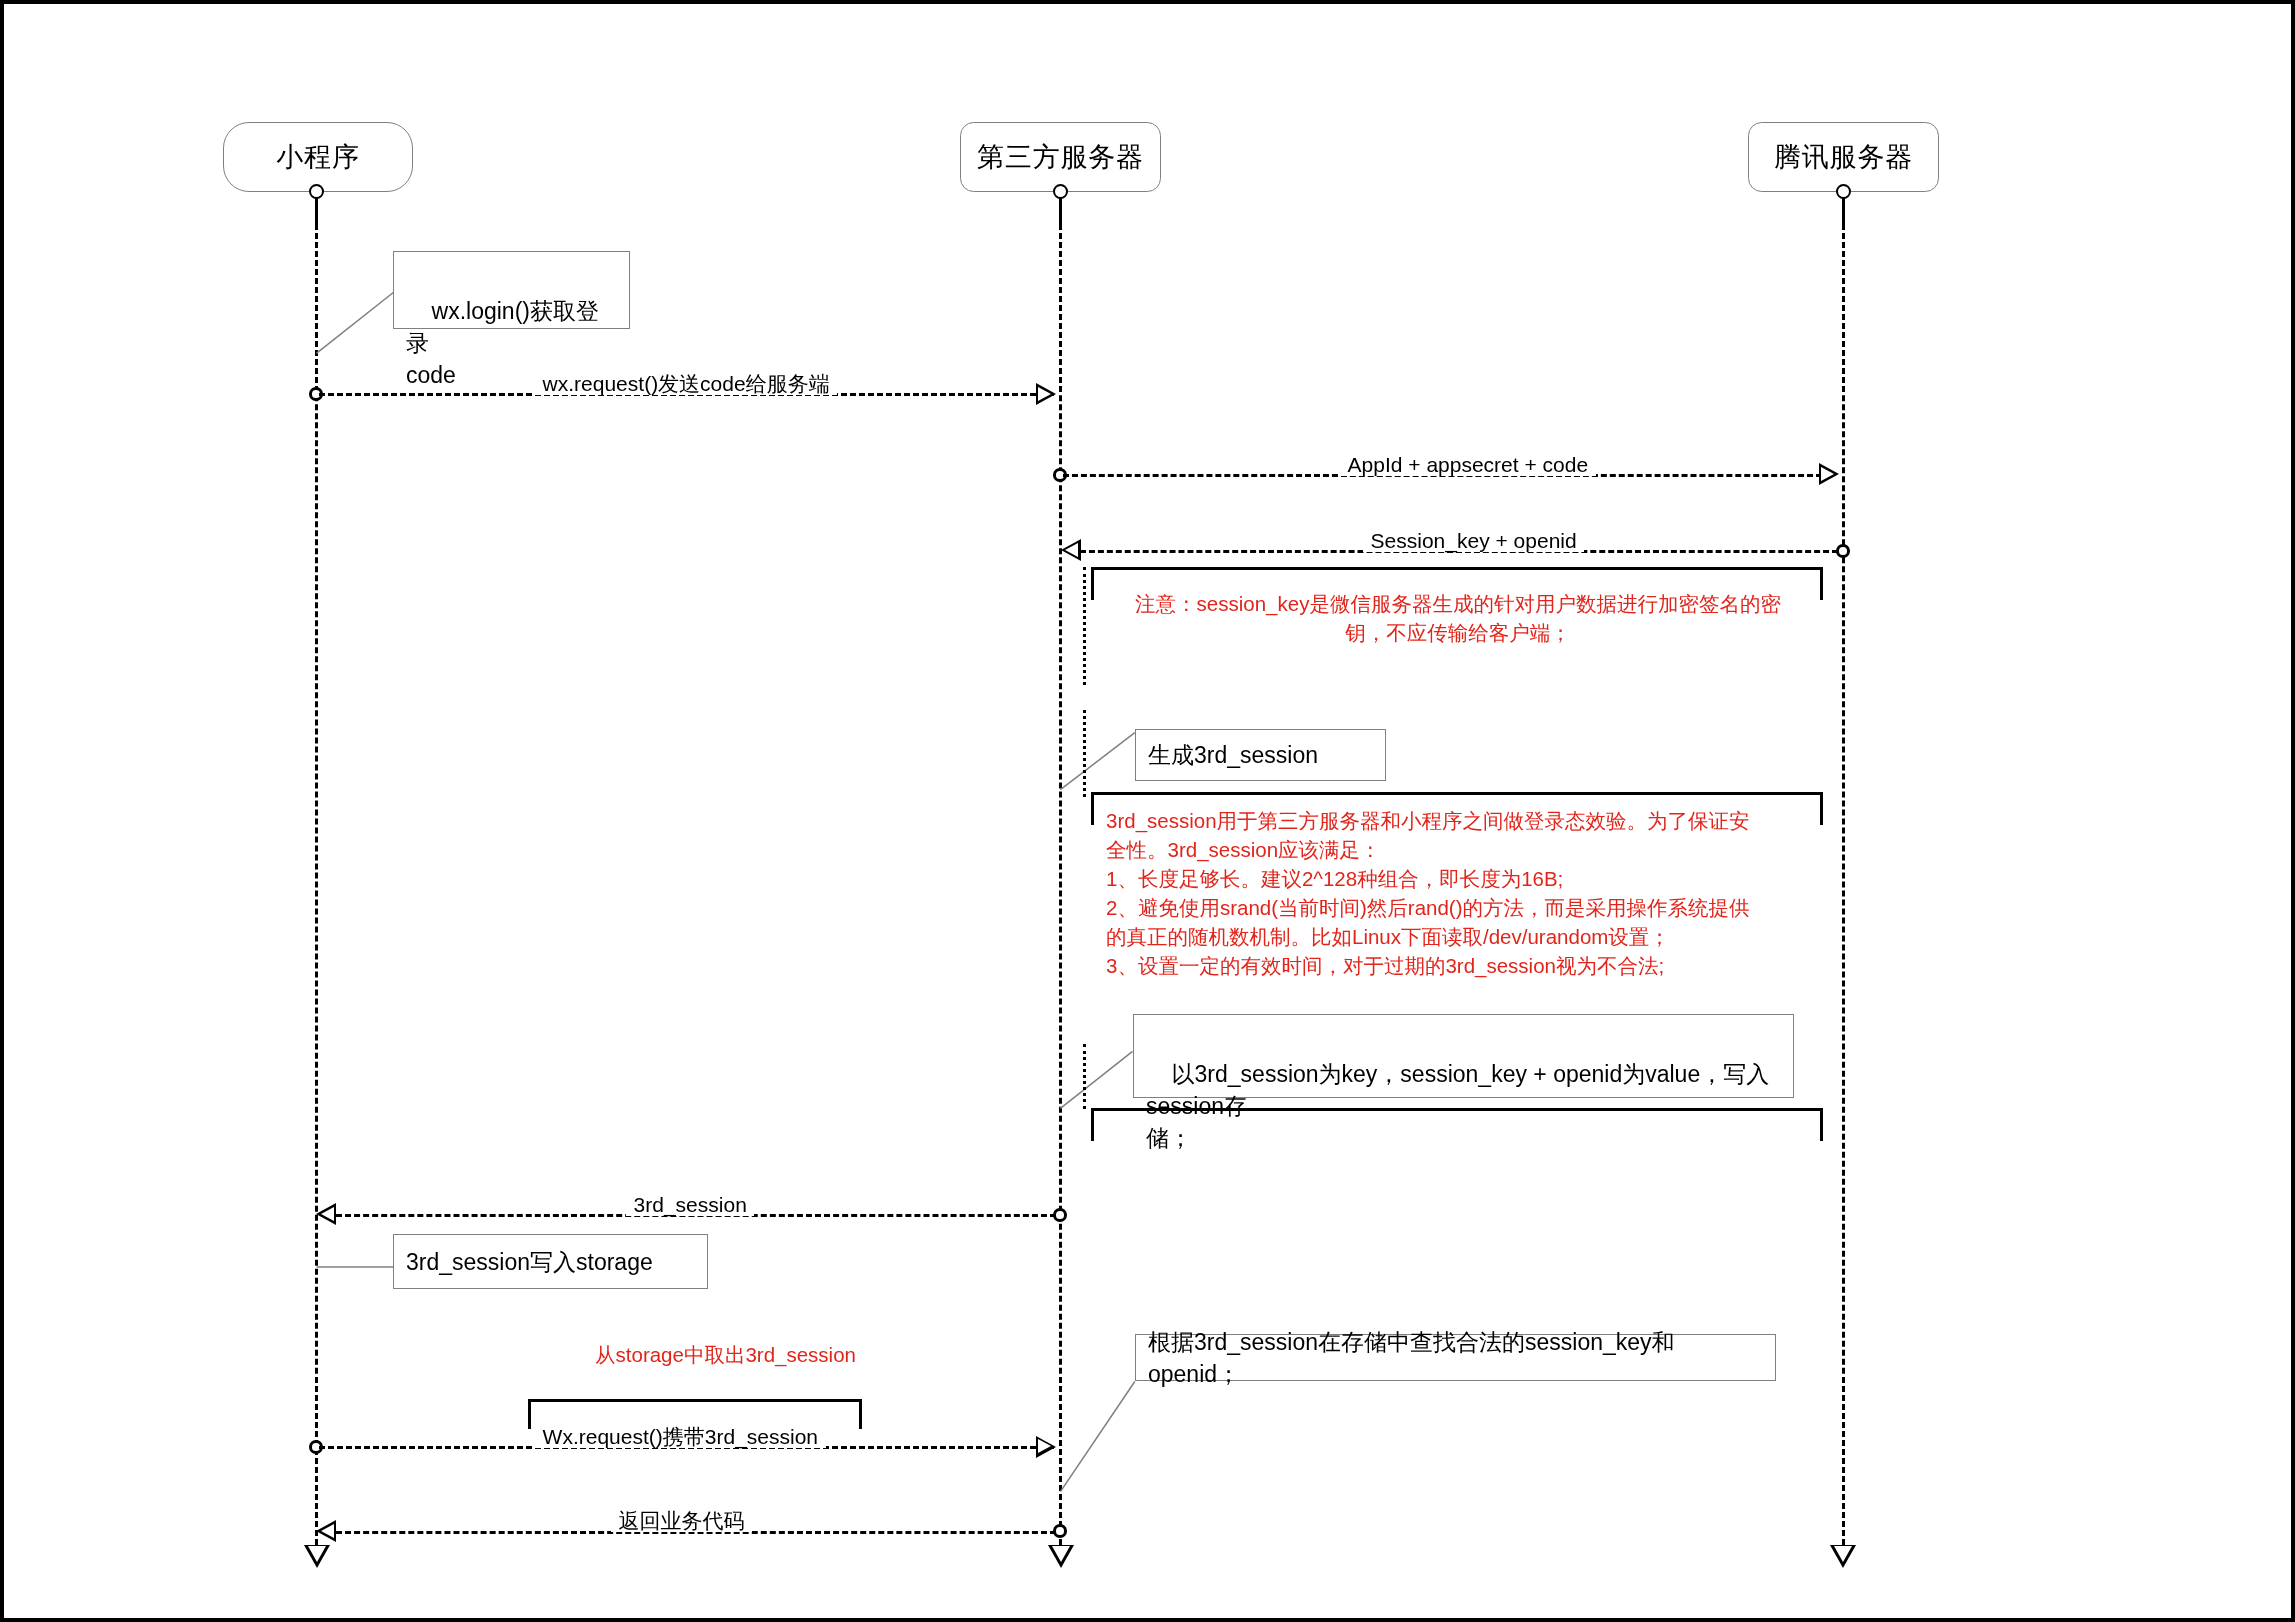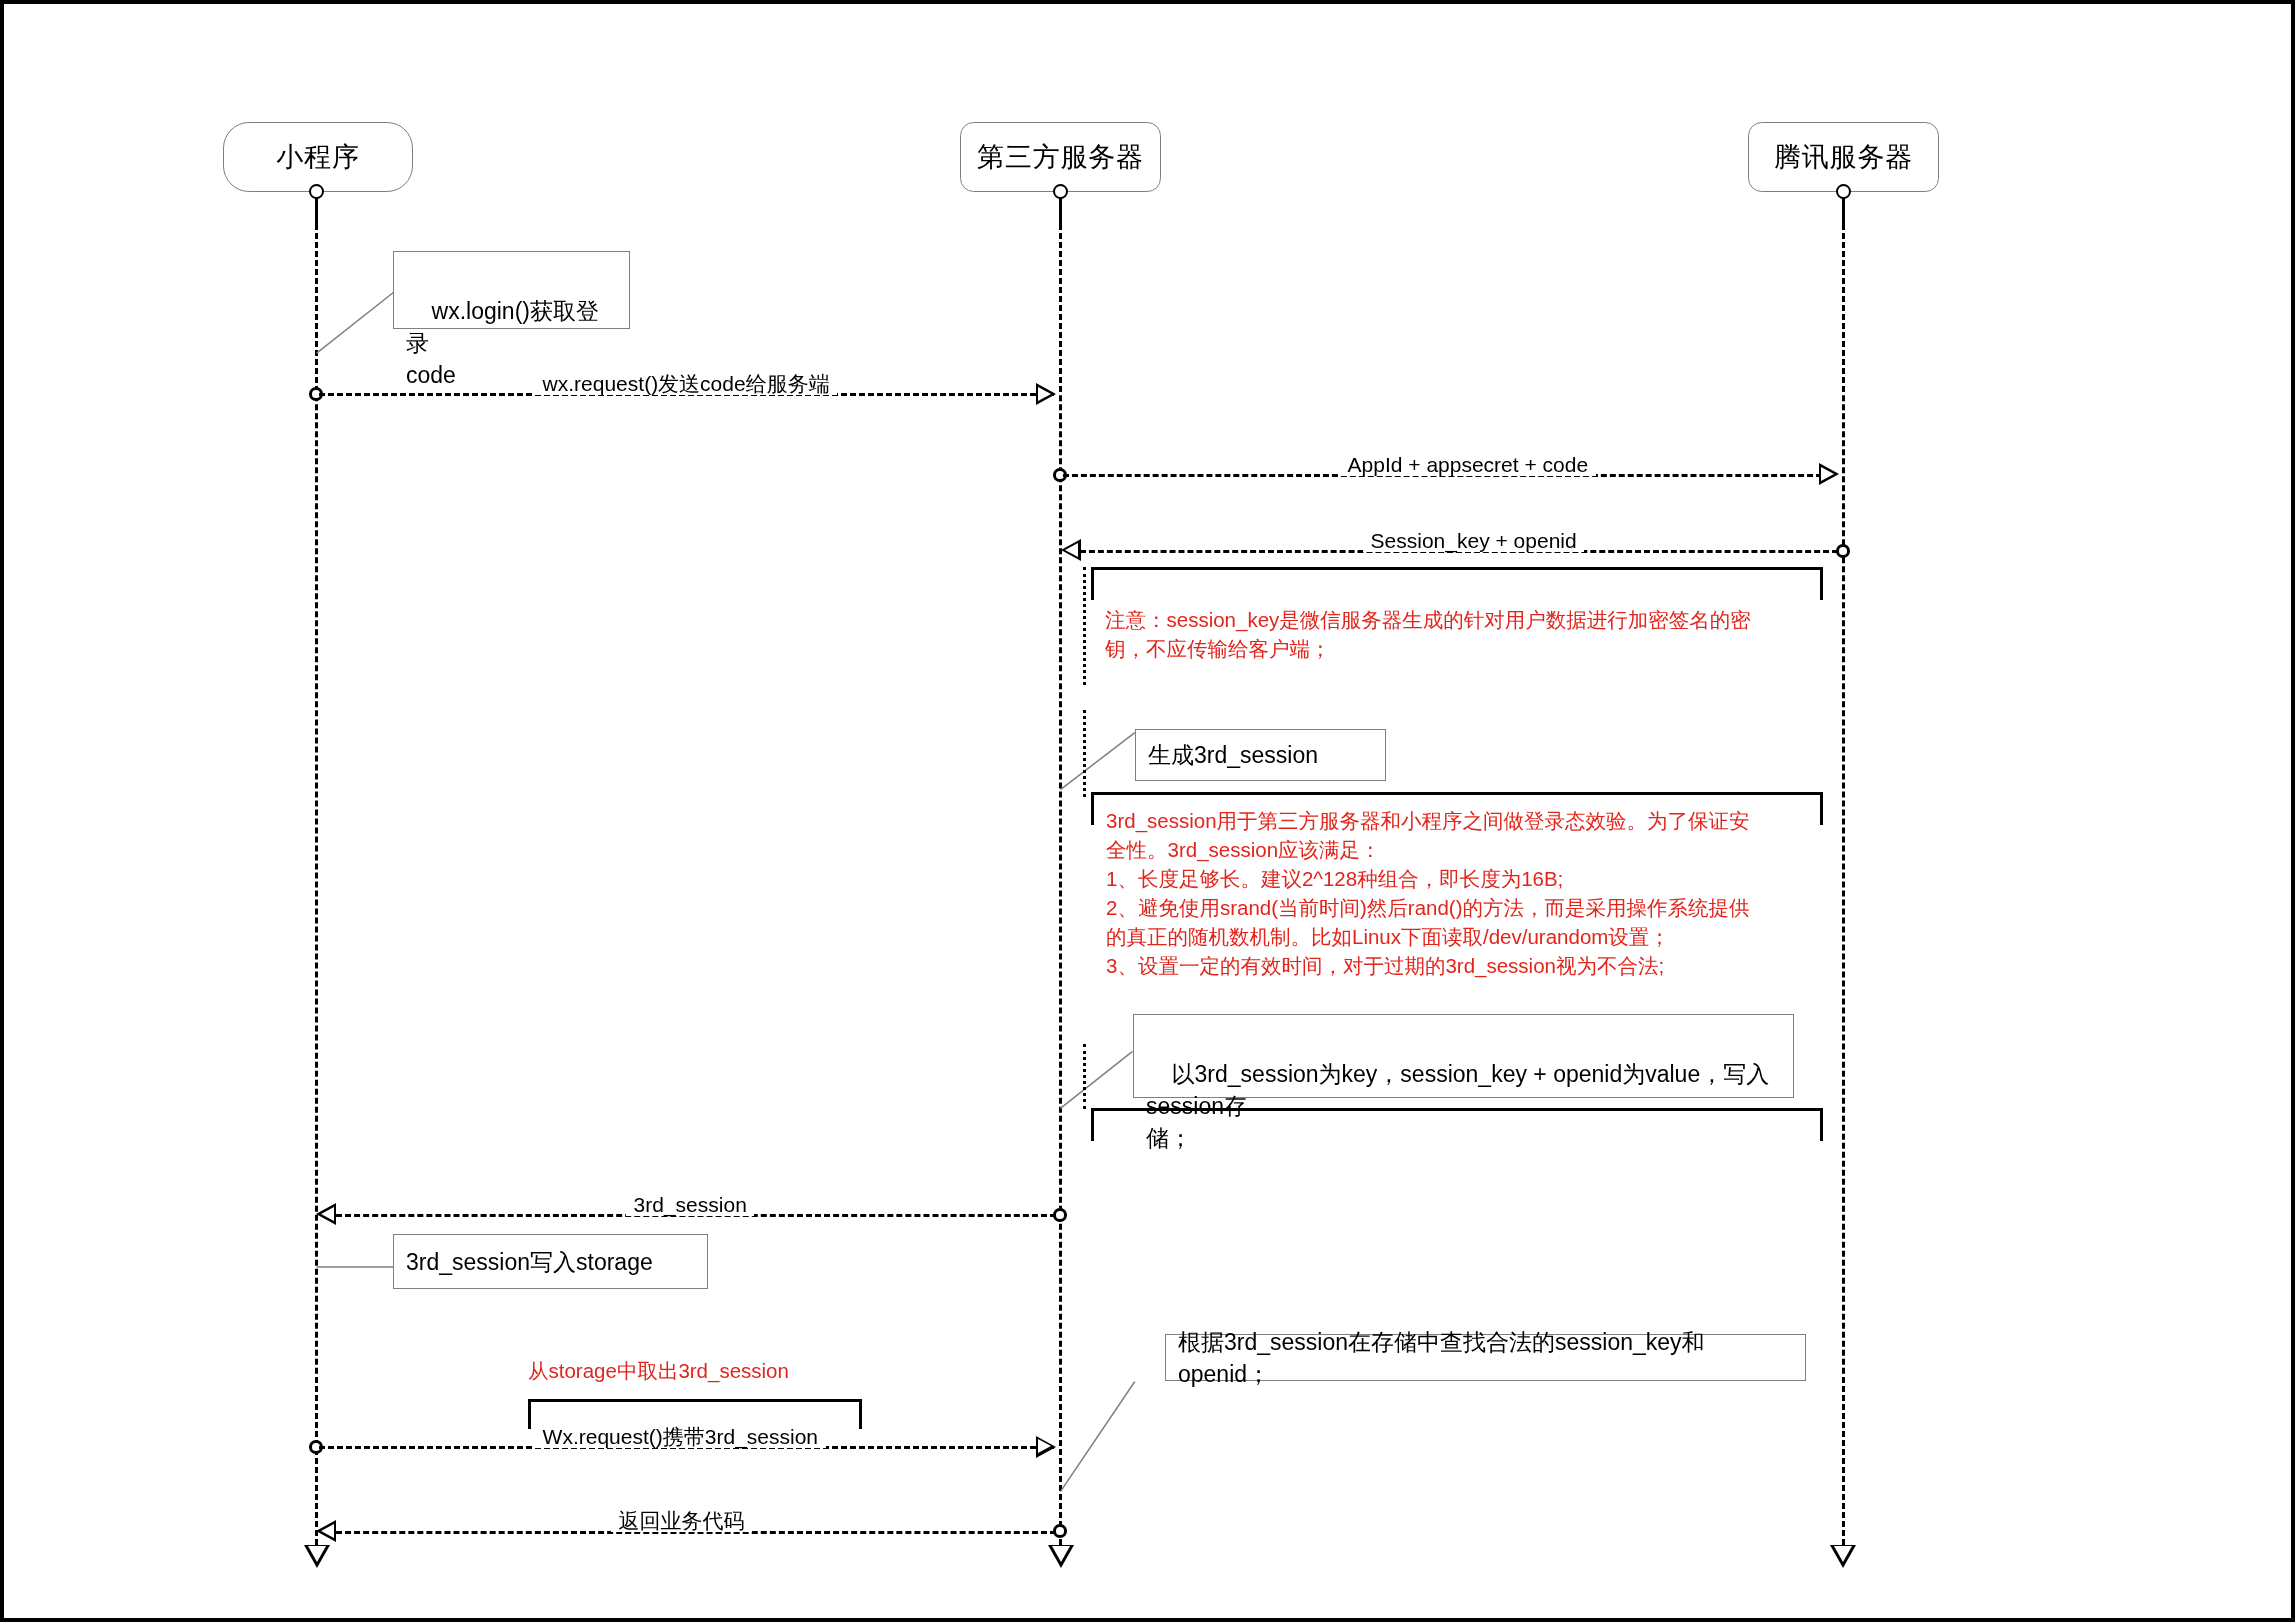--- a/index.html
+++ b/index.html
@@ -142,21 +142,21 @@
   }
   
   .red-note {
     position: absolute;
     font-size: 20.5px;
     color: #e1251b;
     line-height: 29px;
     white-space: pre-wrap;
     z-index: 3;
   }
-  .red-note.centered { text-align: left; margin-top: 16px; }
+  .red-note.centered { text-align: center; }
   .bracket {
     position: absolute;
     box-sizing: border-box;
     border-top: 3.8px solid #000000;
     border-left: 3.8px solid #000000;
     border-right: 3.8px solid #000000;
     border-bottom: none;
     background: transparent;
     z-index: 2;
   }
@@ -286,21 +286,21 @@
   <div class="note-box" style="left:389px; top:1230px; width:315px; height:55px; display:flex; align-items:center;">
     <span>3rd_session写入storage</span>
   </div>
 
   <div class="red-note centered" style="left:524px; top:1336px; width:395px;">从storage中取出3rd_session</div>
   <div class="bracket-thin" style="left:524px; top:1395px; width:334px; height:30px;"></div>
 
   <svg class="conn" style="left:0; top:0; width:2295px; height:1622px;" viewBox="0 0 3024 2137" width="2295" height="1622">
     <line x1="1392" y1="1960" x2="1490" y2="1815" stroke="#808080" stroke-width="2"></line>
   </svg>
-  <div class="note-box" style="left:1131px; top:1330px; width:641px; height:47px; display:flex; align-items:center;margin-left:30px;">
+  <div class="note-box" style="left:1131px; top:1330px; width:641px; height:47px; display:flex; align-items:center;">
     <span>根据3rd_session在存储中查找合法的session_key和openid；</span>
   </div>
 
   <div class="msg-origin" style="left:305px; top:1436px;"></div>
   <div class="msg-line" style="left:315px; top:1442px; width:735px;"></div>
   <div class="arrow-right" style="left:1032px; top:1432px;"></div>
   <div class="arrow-right-inner" style="left:1034px; top:1435px;"></div>
   <div class="msg-label" style="left:531px; top:1421px;">Wx.request()携带3rd_session</div>
 
   <div class="msg-origin" style="left:1049px; top:1520px;"></div>

